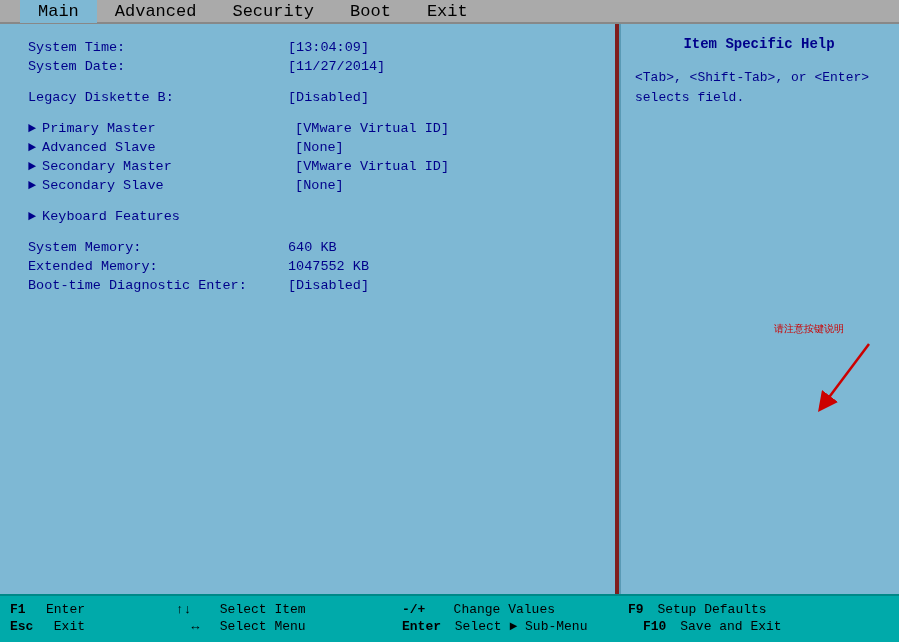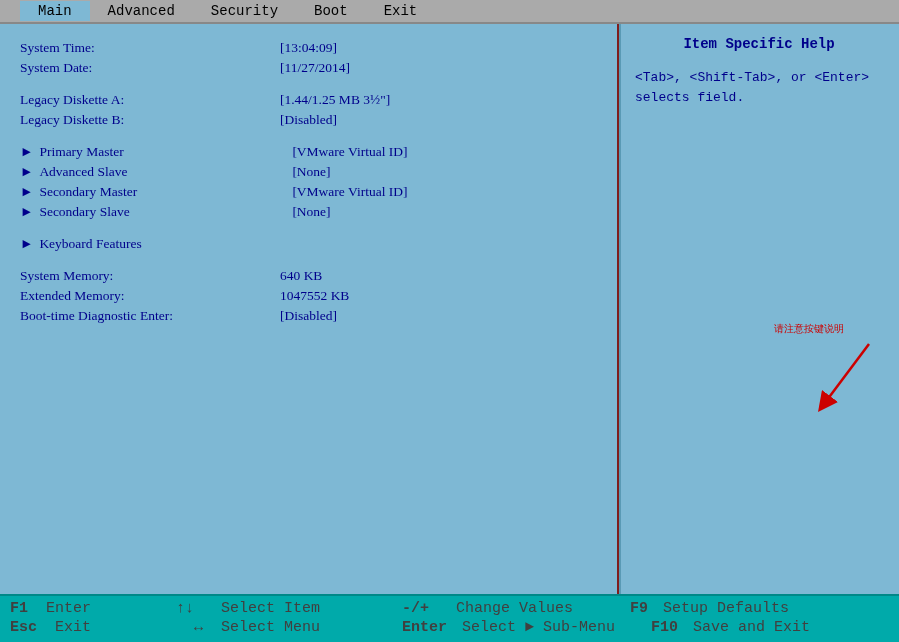--- a/index.html
+++ b/index.html
@@ -14,21 +14,21 @@
     
     .menu-bar {
       background: #aaa;
       display: flex;
       align-items: center;
       height: 24px;
       border-bottom: 2px solid #888;
     }
     .menu-bar-item {
       padding: 2px 18px;
-      font-size: 14px;
+      font-size: 17px;
       color: #000;
       cursor: pointer;
     }
     .menu-bar-item.active {
       background: #7eb8d4;
       color: #000;
     }
     .menu-bar-spacer {
       width: 20px;
     }
@@ -36,23 +36,22 @@
     
     .bios-body {
       display: flex;
       height: calc(642px - 24px - 48px);
       background: #7eb8d4;
     }
 
     
     .left-panel {
       flex: 1;
-      padding: 16px 20px;
-      border-right: 2px solid #7f1d1d;
-      font-family: Liberation Serif, serif;
+      padding: 16px 28px;
+      border-right: 4px solid #7f1d1d;
     }
 
     .bios-row {
       display: flex;
       align-items: baseline;
       margin-bottom: 4px;
       font-size: 13.5px;
     }
     .bios-label {
       color: #00008b;
@@ -111,22 +110,22 @@
       height: 48px;
       display: flex;
       flex-direction: column;
       justify-content: center;
       padding: 4px 10px;
       border-top: 2px solid #008888;
     }
     .status-row {
       display: flex;
       align-items: center;
-      font-size: 15px;
-      color: #404040;
+      font-size: 13px;
+      color: #000000;
       margin-bottom: 2px;
     }
     .status-key {
       font-weight: bold;
       margin-right: 6px;
       min-width: 30px;
     }
     .status-desc {
       margin-right: 30px;
       min-width: 100px;
@@ -174,24 +173,20 @@
       <span class="bios-value">[13:04:09]</span>
     </div>
 
     <div class="bios-row">
       <span class="bios-label">System Date:</span>
       <span class="bios-value">[11/27/2014]</span>
     </div>
 
     <div class="spacer"></div>
 
-    <div class="bios-row">
-      <span class="bios-label">Legacy Diskette A:</span>
-      <span class="bios-value">[1.44/1.25 MB  3½"]</span>
-    </div>
 
     <div class="bios-row">
       <span class="bios-label">Legacy Diskette B:</span>
       <span class="bios-value">[Disabled]</span>
     </div>
 
     <div class="spacer"></div>
 
     <div class="bios-row-arrow">
       <span class="bios-arrow">►</span>

